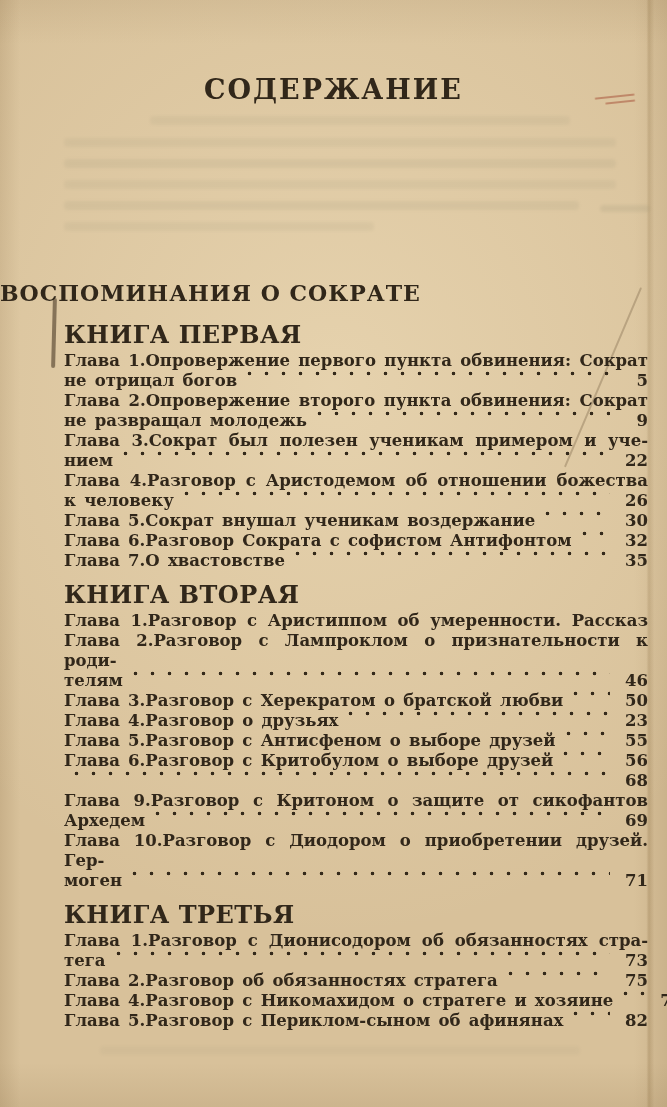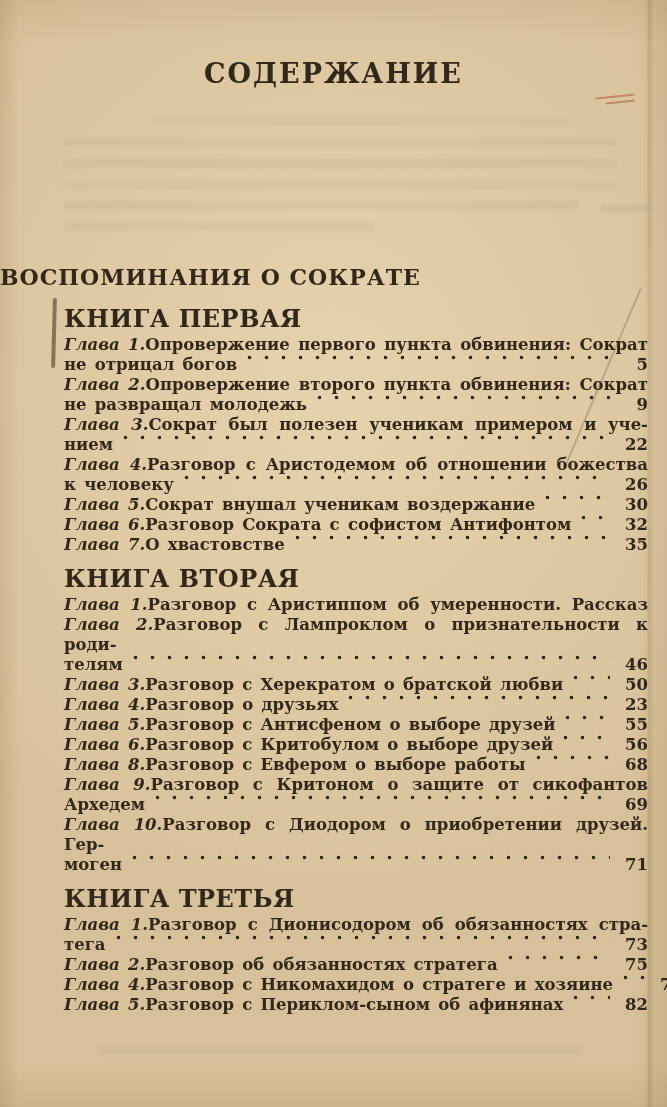--- a/index.html
+++ b/index.html
@@ -12,38 +12,38 @@
     color:#31271a;
     background-color:#d8c19a;
     background-image:
       radial-gradient(120% 80% at 50% 35%, rgba(241,224,189,0.55), rgba(241,224,189,0) 62%),
       linear-gradient(90deg, rgba(0,0,0,0) 0%, rgba(0,0,0,0) 96.9%, rgba(139,110,66,0.30) 97.3%, rgba(139,110,66,0) 98.1%),
       linear-gradient(90deg, rgba(120,90,50,0.16), rgba(120,90,50,0) 3%, rgba(120,90,50,0) 95%, rgba(120,90,50,0.14) 100%),
       linear-gradient(180deg, rgba(120,90,50,0.10), rgba(120,90,50,0) 4%, rgba(120,90,50,0) 96%, rgba(120,90,50,0.12) 100%);
   }
   .content{position:relative;z-index:2;}
   h1.doc-title{
-    margin:0;padding-top:60px;text-align:center;
+    margin:0;padding-top:76px;text-align:center;
     font-size:27px;line-height:28px;font-weight:700;letter-spacing:2px;
   }
   h2.work-title{
     margin:177px 0 0;text-align:left;
     font-size:22px;line-height:24px;font-weight:700;letter-spacing:1px;
   }
   .toc{margin:0 19px 0 64px;font-weight:700;}
   .book-heading{
     margin:14px 0 6px;font-size:24px;line-height:20px;font-weight:700;letter-spacing:.5px;
   }
   .book:first-child .book-heading{margin-top:20px;}
   .entry{margin:0;}
   .line{font-size:16.5px;line-height:20px;word-spacing:2.5px;}
   .line.fill{text-align:justify;text-align-last:justify;}
   .line.last{display:flex;align-items:flex-start;}
   .line.last .txt{white-space:nowrap;}
-  .label{font-style:italic;}
+  .label{}
   .leader{
     flex:1 1 auto;min-width:22px;height:5px;margin:0 8px 0 10px;
     background-image:radial-gradient(circle at 2.5px 2.5px, #352a1b 1.5px, rgba(53,42,27,0) 2.1px);
     background-size:17px 5px;background-repeat:repeat-x;background-position:left bottom;
   }
   .num{flex:0 0 auto;min-width:30px;text-align:right;font-weight:700;}
   
   .artifact{position:absolute;z-index:1;pointer-events:none;}
   .ghost{background:#8f8a6e;opacity:.10;filter:blur(1.6px);border-radius:4px;height:9px;}
   .g1{left:150px;top:116px;width:420px;}
@@ -186,21 +186,20 @@
           </div>
           <div class="entry">
             <div class="line last">
               <span class="txt"><span class="label">Глава 6.</span><span>Разговор с Критобулом о выборе друзей</span></span>
               <span class="leader"></span>
               <span class="num">56</span>
             </div>
           </div>
           <div class="entry">
             <div class="line last">
-              <span class="txt"><span class="label">Глава 8.</span><span>Разговор с Евфером о выборе работы</span></span>
               <span class="leader"></span>
               <span class="num">68</span>
             </div>
           </div>
           <div class="entry">
             <div class="line fill"><span class="txt"><span class="label">Глава 9.</span><span>Разговор с Критоном о защите от сикофантов</span></span></div>
             <div class="line last">
               <span class="txt">Архедем</span>
               <span class="leader"></span>
               <span class="num">69</span>

